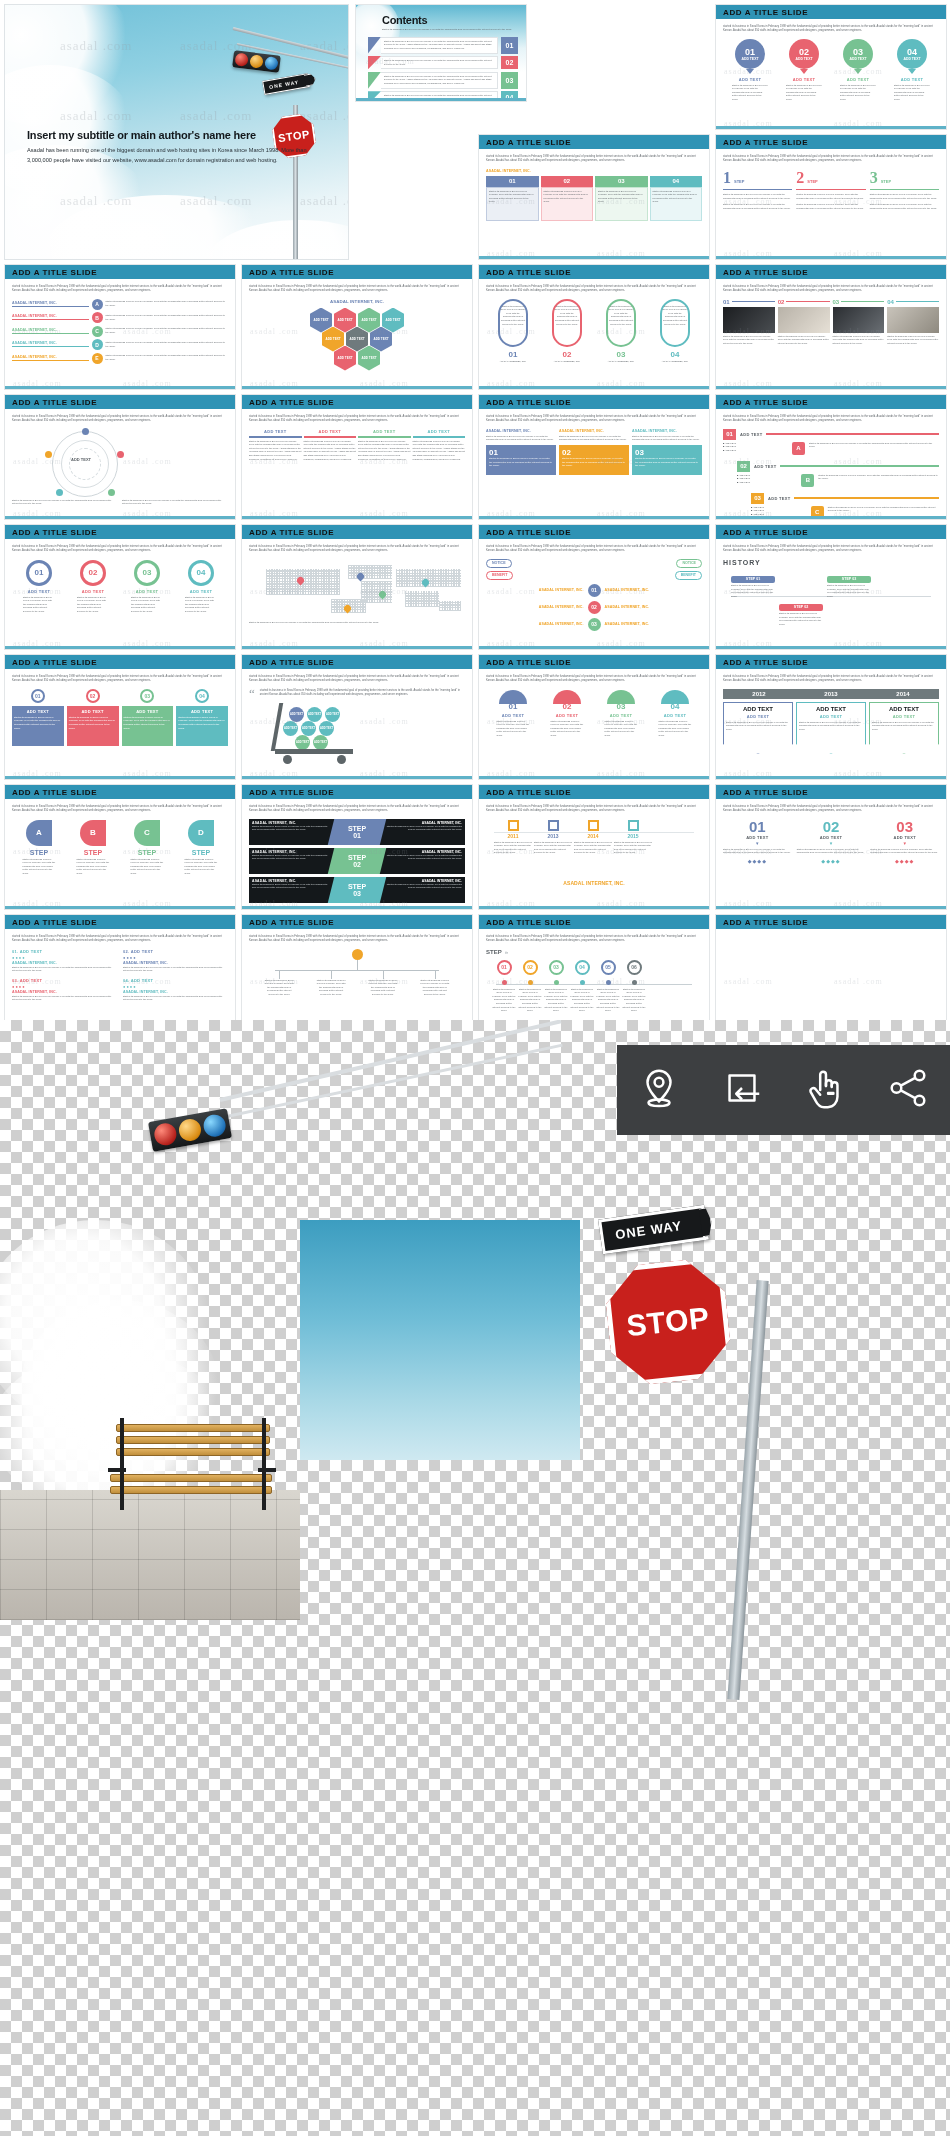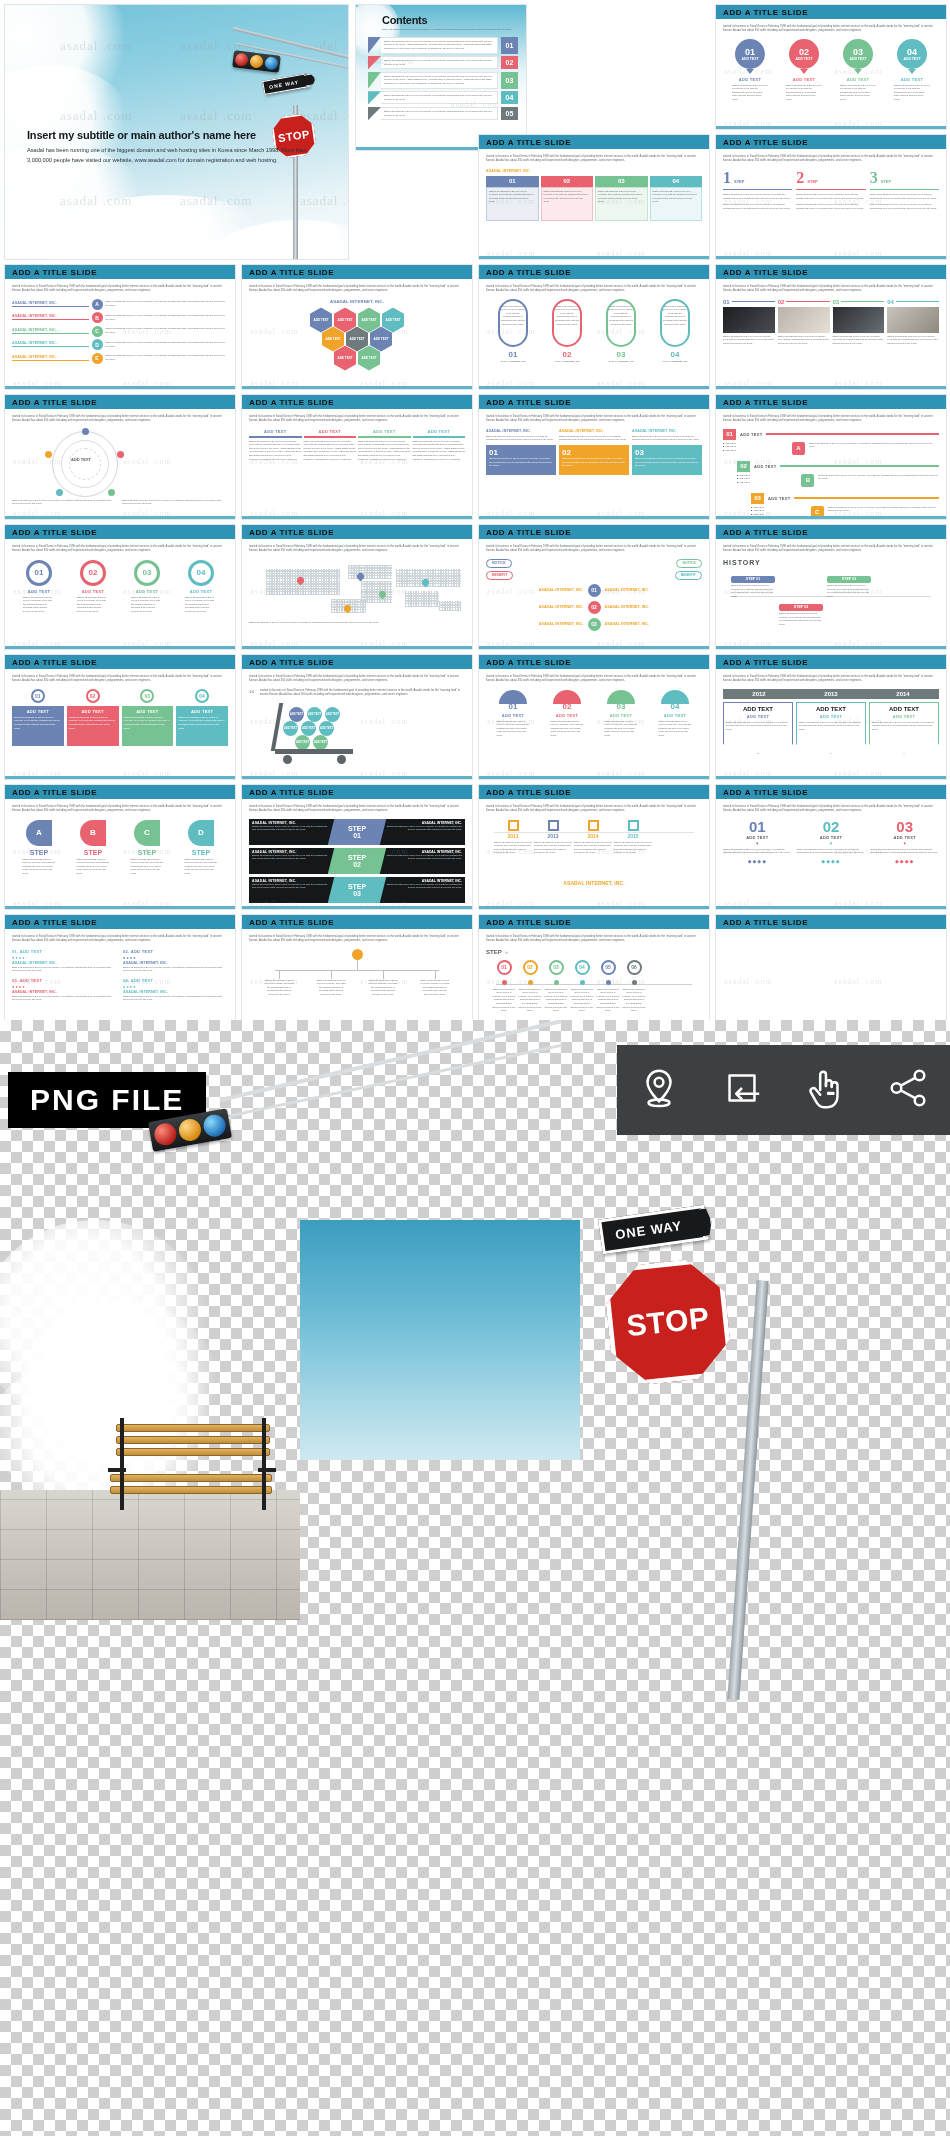--- a/index.html
+++ b/index.html
@@ -233,21 +233,21 @@
     <div class="wm wm-big" style="left:55px;top:188px;">asadal .com</div>
     <div class="wm wm-big" style="left:175px;top:188px;">asadal .com</div>
     <div class="wm wm-big" style="left:295px;top:188px;">asadal .com</div>
 
     <div class="cover-text">
       <h2>Insert my subtitle or main author's name here</h2>
       <p class="desc">Asadal has been running one of the biggest domain and web hosting sites in Korea since March 1998. More than 3,000,000 people have visited our website, www.asadal.com for domain registration and web hosting.</p>
     </div>
   </div>
 
-  <div class="slide" style="left:355px;top:4px;width:172px;height:147px;">
+  <div class="slide" style="left:355px;top:4px;width:172px;height:98px;">
     <div style="position:absolute;inset:0;background:linear-gradient(180deg,#5fb8d2 0%,#9fd6e4 22%,#e6f4f8 45%,#ffffff 70%);"></div>
     <div style="position:absolute;left:-8px;top:-6px;width:52px;height:60px;border-radius:50%;background:radial-gradient(circle at 45% 45%,#fff 0%,rgba(255,255,255,.85) 50%,rgba(255,255,255,0) 74%);"></div>
     <div style="position:relative;padding:9px 8px 0 26px;">
       <div style="font-size:11px;font-weight:bold;color:#14181b;letter-spacing:-.3px;">Contents</div>
       <div class="lorem tiny" style="margin-top:2px;width:135px;">started its business in Seoul Korea in February 1998 with the fundamental goal of providing better internet services to the world.</div>
     </div>
     <div style="position:relative;margin-top:5px;padding:0 8px 0 12px;display:flex;flex-direction:column;gap:2.5px;">
       <div class="row" style="align-items:stretch;">
         <div style="width:13px;background:#6b84b4;clip-path:polygon(0 0,100% 0,0 100%);"></div>
         <div style="flex:1;background:#fff;border:1px solid #dfe3e6;border-left:none;padding:2px 3px;">
@@ -1329,21 +1329,20 @@
           <div class="wm" style="left:118px;top:48px;">asadal .com</div>
           <div class="wm" style="left:8px;top:100px;">asadal .com</div>
           <div class="wm" style="left:118px;top:100px;">asadal .com</div>
         </div>
       </div>
     </div>
 </div>
 
 <div id="png-section">
 
-  <div id="png-label">PNG FILE</div>
 
   <div id="icon-bar">
     <span>
       <svg viewBox="0 0 48 48" fill="none" stroke="#fff" stroke-width="2.6">
         <path d="M24 6c-6.6 0-12 5.3-12 11.9 0 8.6 12 20.1 12 20.1s12-11.5 12-20.1C36 11.3 30.6 6 24 6z"></path>
         <circle cx="24" cy="18" r="4.6"></circle>
         <ellipse cx="24" cy="39.5" rx="11" ry="3.4"></ellipse>
       </svg>
     </span>
     <span>

